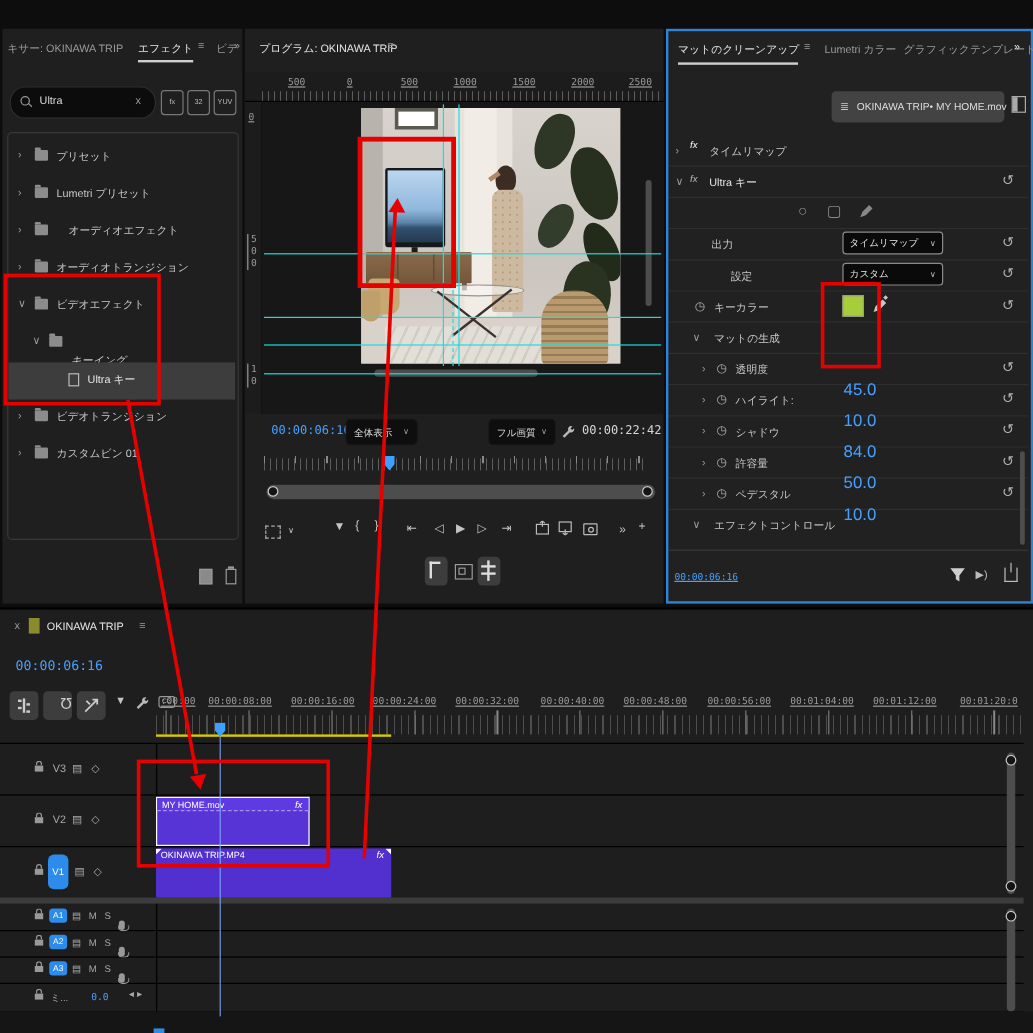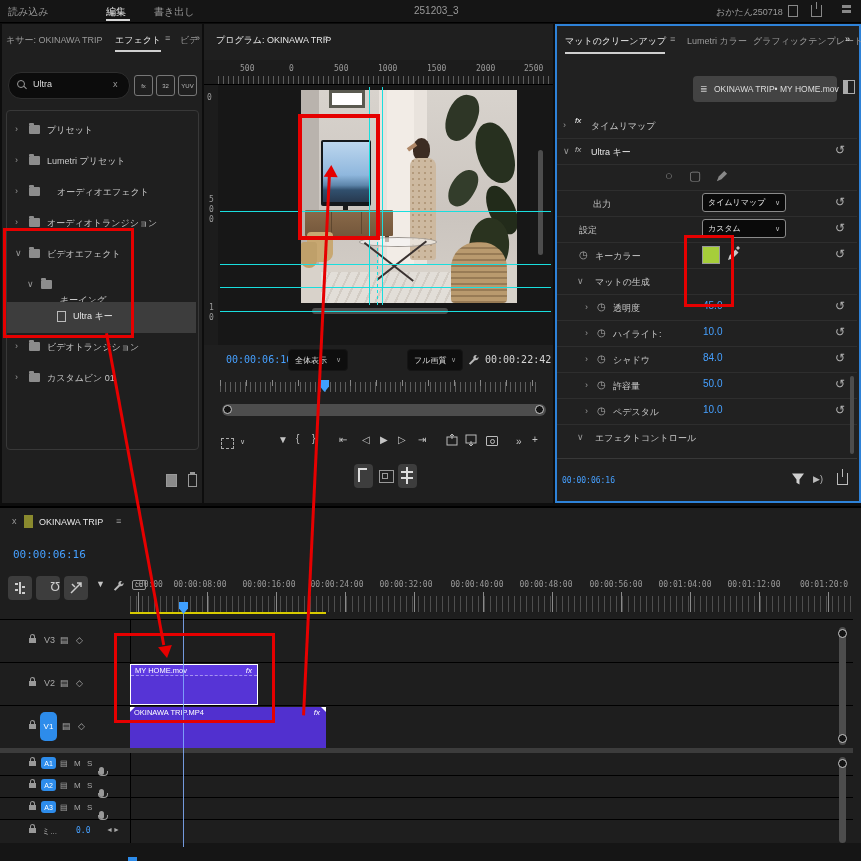--- a/index.html
+++ b/index.html
@@ -1,20 +1,20 @@
 <!DOCTYPE html>
 <html><head>
 <meta charset="utf-8">
 <style>
   html,body{margin:0;padding:0;background:#0b0b0b;}
   #screen{position:relative;width:861px;height:861px;background:#0d0d0d;overflow:hidden;
           font-family:"Liberation Sans",sans-serif;color:#c8c8c8;}
   .ab{position:absolute;}
   .t9{font-size:9px;white-space:nowrap;}
-  .t8{font-size:8px;white-space:nowrap;}
+  .t8{font-size:8px;white-space:nowrap;text-decoration:underline;}
   .t10{font-size:10px;white-space:nowrap;}
   .dim{color:#9a9a9a;}
   .bright{color:#e6e6e6;}
   .mono{font-family:"DejaVu Sans Mono",monospace;}
   .tc{color:#46a0ff;font-family:"DejaVu Sans Mono",monospace;}
   .panel{background:#1f1f1f;}
   
   #topbar{left:0;top:0;width:861px;height:22px;background:#151515;border-bottom:1px solid #000;}
   
   #leftpanel{left:2px;top:24px;width:200px;height:479px;}
@@ -37,21 +37,21 @@
   .handle-dot{width:9px;height:9px;border-radius:50%;background:#141414;border:1px solid #c9c9c9;box-sizing:border-box;}
   .transport{color:#c4c4c4;font-size:10px;}
   .togglebtn{background:#3d3d3d;border-radius:4px;}
   
   #ecpanel{left:555px;top:24px;width:306px;height:479px;background:#212121;border:2px solid #2e82d8;box-sizing:border-box;}
   .ecrow{left:0;width:300px;height:26px;border-bottom:1px solid rgba(255,255,255,0.06);}
   .ecdd{position:absolute;left:145px;top:3px;width:84px;height:19px;background:#0a0a0a;border:1px solid #8a8a8a;
         border-radius:3px;color:#e8e8e8;font-size:8px;display:flex;align-items:center;justify-content:space-between;
         padding:0 5px;box-sizing:border-box;}
   .reset{position:absolute;left:278px;top:5px;color:#b0b0b0;font-size:12px;}
-  .val{position:absolute;left:146px;top:6px;color:#46a0ff;font-size:10px;}
+  .val{position:absolute;left:146px;top:22px;color:#46a0ff;font-size:14px;}
   .stw{color:#a8a8a8;font-size:10px;}
   .srctab{height:26px;border-radius:4px;display:flex;align-items:center;padding:0 7px;box-sizing:border-box;
           font-size:8.5px;color:#ddd;white-space:nowrap;}
   
   #tlpanel{left:0;top:506px;width:861px;height:355px;background:#1e1e1e;border-top:2px solid #000;}
   .trackline{left:0;width:853px;height:1px;background:#000;}
   .tname{color:#a8a8a8;font-size:9px;}
   .abadge{background:#2d8ceb;color:#fff;border-radius:3px;font-size:7px;width:15px;height:12px;
           display:flex;align-items:center;justify-content:center;}
   .lock{position:relative;width:7px;height:5px;background:#999;margin-top:4px;}
@@ -70,36 +70,20 @@
   .cam:after{content:"";position:absolute;left:3px;top:1.5px;width:3px;height:3px;border:1px solid #bbb;border-radius:50%;}
   .searchglyph{width:6px;height:6px;border:1.4px solid #999;border-radius:50%;position:relative;}
   .searchglyph:after{content:"";position:absolute;left:5px;top:6px;width:4px;height:1.4px;background:#999;transform:rotate(45deg);}
   .boxicon{border:1px solid #999;box-sizing:border-box;}
 </style>
 </head>
 <body>
 
 <div id="screen">
 
-  <div id="topbar" class="ab">
-    <span class="ab t10 dim" style="left:8px;top:5px;">読み込み</span>
-    <span class="ab t10 bright" style="left:106px;top:5px;">編集</span>
-    <div class="ab tab-underline" style="left:106px;top:19px;width:24px;"></div>
-    <span class="ab t10 dim" style="left:154px;top:5px;">書き出し</span>
-    <span class="ab t10 dim" style="left:414px;top:5px;">251203_3</span>
-    <span class="ab t9 dim" style="left:716px;top:6px;">おかたん250718</span>
-    <div class="ab boxicon" style="left:788px;top:5px;width:10px;height:12px;border-color:#888;"></div>
-    <div class="ab boxicon" style="left:811px;top:5px;width:11px;height:12px;border-color:#888;border-top:none;">
-        <div style="width:1px;height:7px;background:#888;margin:-3px auto 0;"></div>
-      </div>
-    <div class="ab" style="left:842px;top:5px;">
-      <div style="width:9px;height:3px;background:#888;margin-bottom:2px;"></div>
-      <div style="width:9px;height:3px;background:#888;margin-bottom:2px;"></div>
-    </div>
-  </div>
 
   <div id="leftpanel" class="ab panel">
     <span class="ab t9 dim" style="left:4px;top:10px;">キサー: OKINAWA TRIP</span>
     <span class="ab t9 bright" style="left:113px;top:10px;">エフェクト</span>
     <div class="ab tab-underline" style="left:113px;top:26px;width:46px;background:#cfcfcf;"></div>
     <span class="ab t9 dim" style="left:163px;top:9px;">≡</span>
     <span class="ab t9 dim" style="left:178px;top:10px;">ビデ</span>
     <span class="ab t9 dim" style="left:193px;top:9px;">»</span>
 
     <div id="searchbox" class="ab">
@@ -342,21 +326,21 @@
     </div>
     <div class="ab ecrow" style="top:164px;">
       <span class="ab t9" style="left:36px;top:8px;">出力</span>
       <div class="ecdd">
           <span>タイムリマップ</span>
           <span style="font-size:7px;color:#bbb;">∨</span>
         </div>
       <span class="reset">↺</span>
     </div>
     <div class="ab ecrow" style="top:190px;">
-      <span class="ab t9" style="left:22px;top:8px;">設定</span>
+      <span class="ab t9" style="left:52px;top:8px;">設定</span>
       <div class="ecdd">
           <span>カスタム</span>
           <span style="font-size:7px;color:#bbb;">∨</span>
         </div>
       <span class="reset">↺</span>
     </div>
     <div class="ab ecrow" style="top:216px;">
       <span class="ab stw" style="left:22px;top:7px;">◷</span>
       <span class="ab t9" style="left:38px;top:8px;">キーカラー</span>
       <div class="ab" style="left:145px;top:4px;width:16px;height:16px;background:#a6ce3a;border:1px solid #999;"></div>

